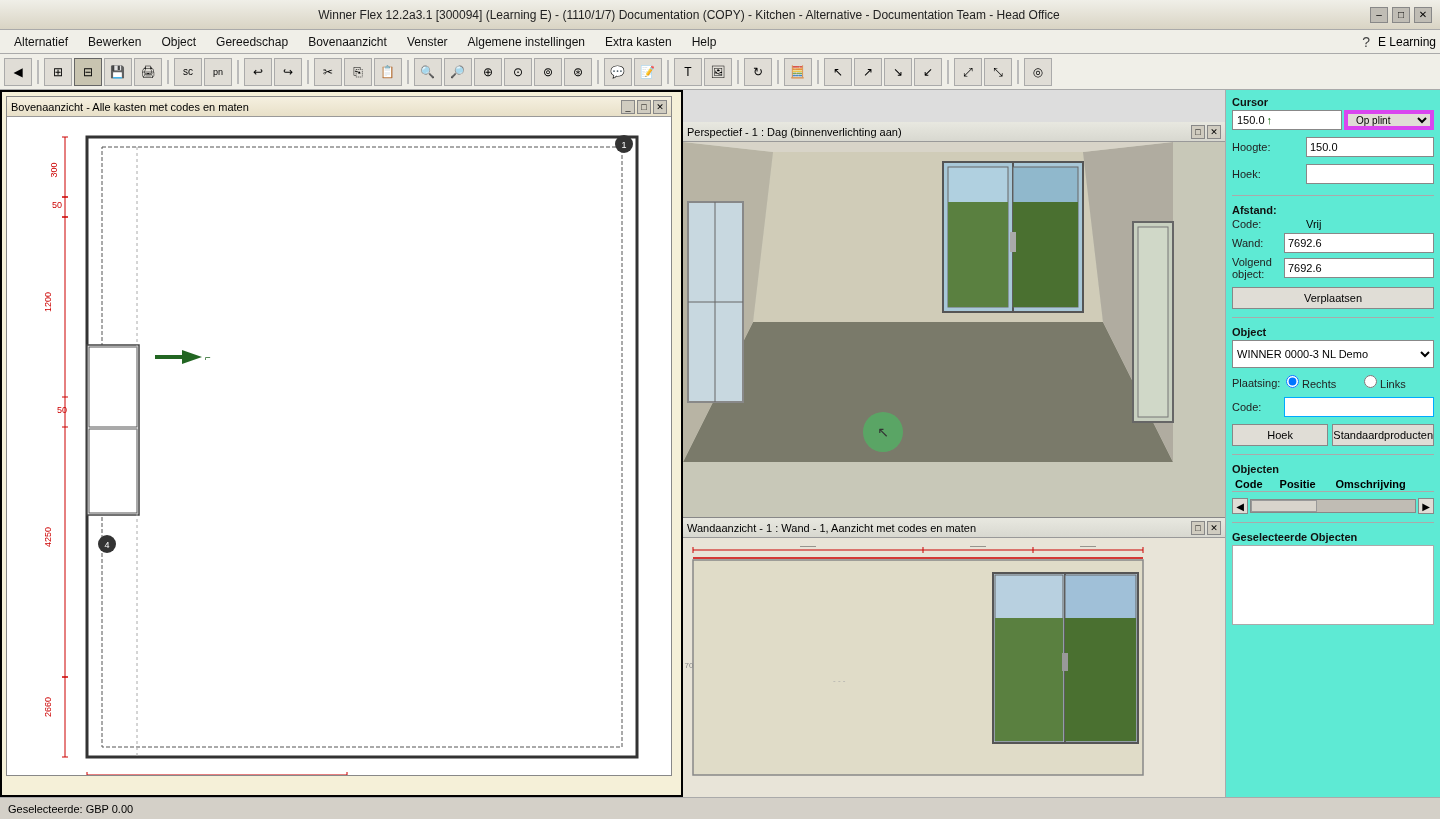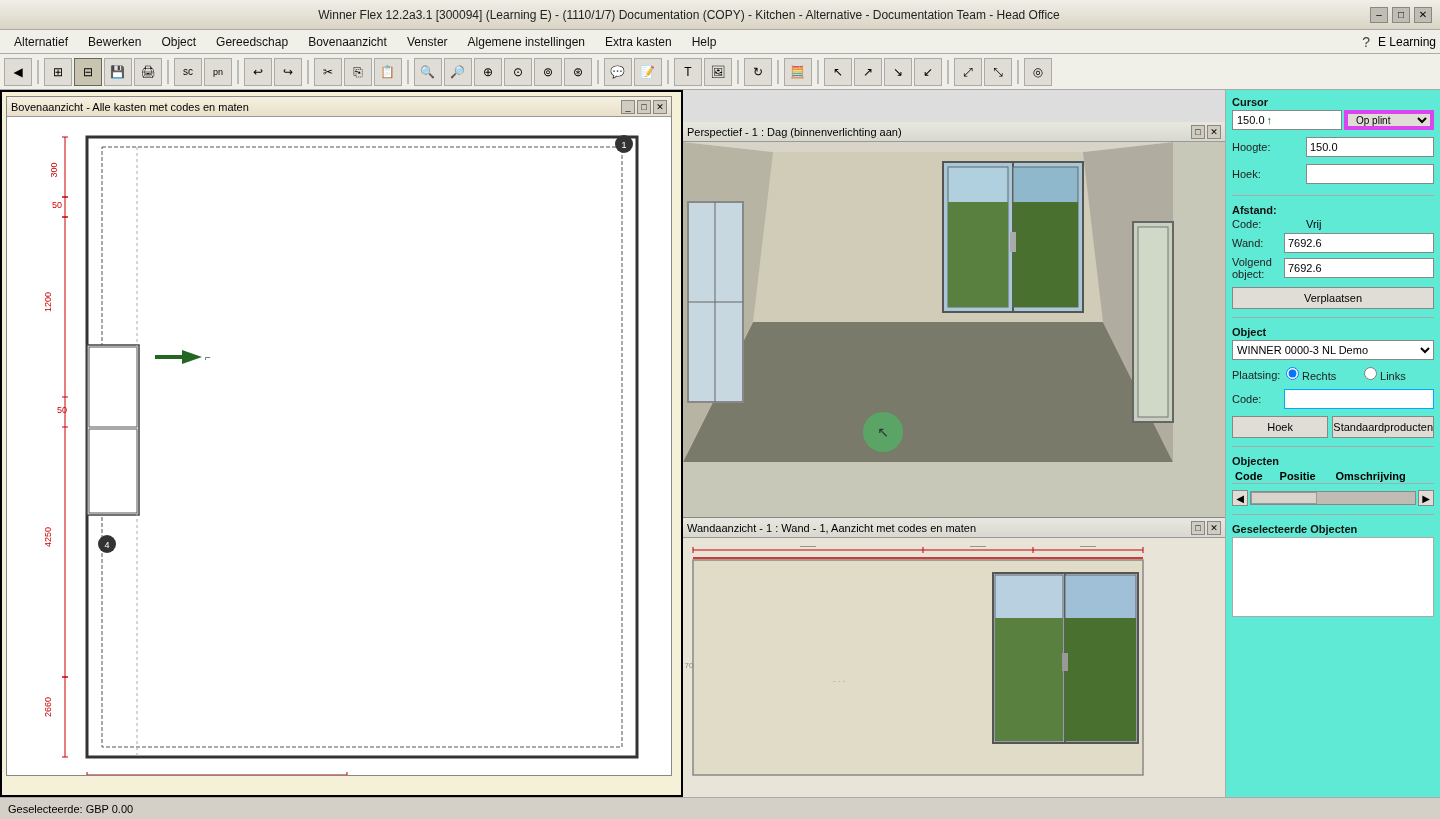--- a/index.html
+++ b/index.html
@@ -186,21 +186,21 @@
     .sidebar-row label { font-size: 11px; color: #222; width: 70px; }
     .sidebar-input {
       height: 20px;
       border: 1px solid #888;
       background: white;
       font-size: 11px;
       padding: 0 3px;
       flex: 1;
     }
     .sidebar-select {
-      height: 20px;
+      height: 28px;
       border: 1px solid #888;
       background: white;
       font-size: 11px;
       flex: 1;
     }
     .sidebar-divider { height: 1px; background: #aaa; margin: 4px 0; }
 
     .cursor-dropdown {
       display: flex; align-items: center; gap: 2px; width: 100%;
     }

